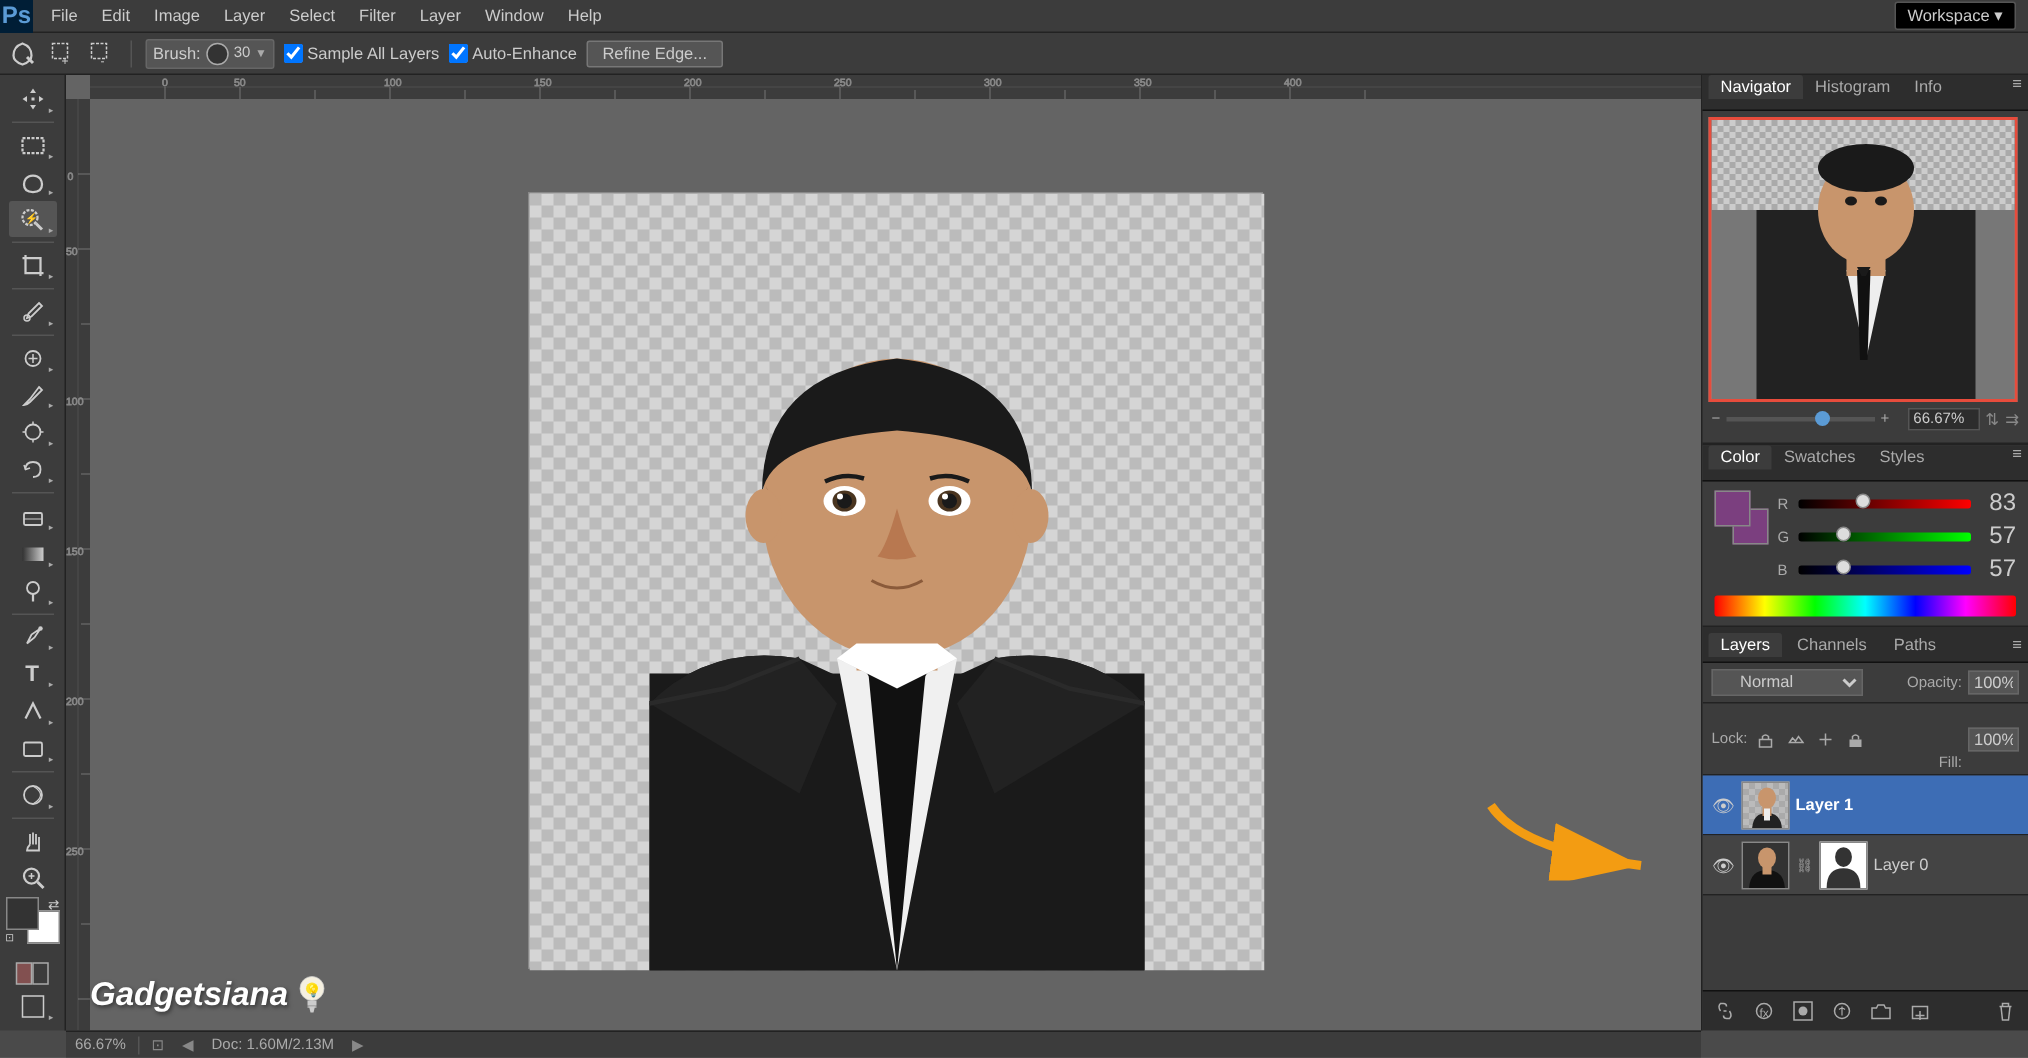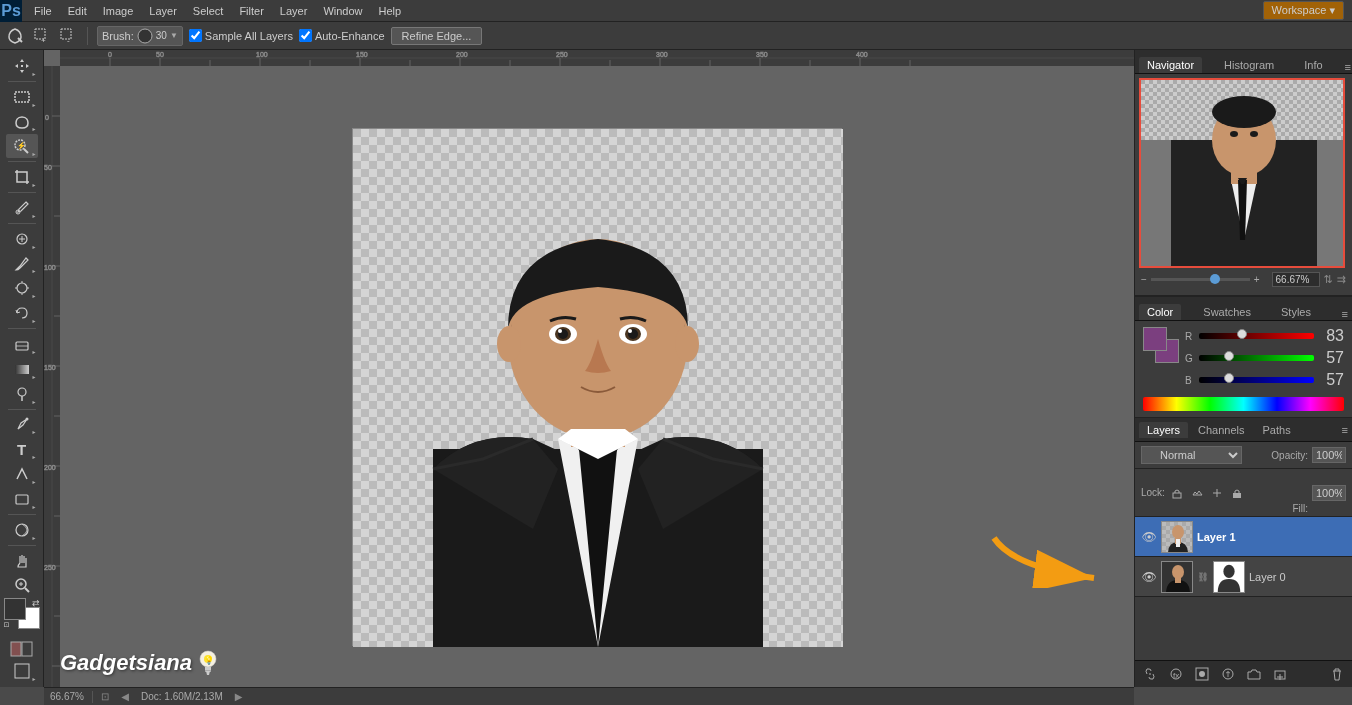--- a/index.html
+++ b/index.html
@@ -78,22 +78,22 @@
 
     
     .quick-mask { width: 28px; height: 20px; display: flex; align-items: center; justify-content: center; cursor: pointer; margin-top: 2px; }
 
     
     #right-panel {
       position: absolute; top: 50px; right: 0; width: 218px; bottom: 18px;
       background: #3c3c3c; border-left: 1px solid #222; display: flex; flex-direction: column;
     }
     .panel-tabs {
-      display: flex; align-items: flex-end; background: #2d2d2d; height: 24px; border-bottom: 1px solid #111;
-      padding: 0 4px; gap: 14px;
+      display: flex; align-items: flex-start; background: #2d2d2d; height: 24px; border-bottom: 1px solid #111;
+      padding: 0 4px; gap: 0;
     }
     .panel-tab {
       padding: 2px 8px; font-size: 11px; color: #aaa; cursor: pointer; border-radius: 2px 2px 0 0;
     }
     .panel-tab.active { color: #fff; background: #3c3c3c; }
     .panel-options-btn { margin-left: auto; cursor: pointer; color: #aaa; }
 
     #navigator-content {
       padding: 4px; position: relative;
     }
@@ -176,21 +176,21 @@
     }
     .status-text { font-size: 10px; color: #aaa; }
     .status-sep { width: 1px; height: 12px; background: #555; }
 
     
     #arrow-annotation {
       position: absolute; bottom: 120px; right: 230px; z-index: 200;
       pointer-events: none;
     }
     .workspace-btn {
-      position: absolute; right: 14px; top: 4px; background: #a16207; border: 1px solid #555;
+      position: absolute; right: 14px; top: 4px; background: #000000; border: 1px solid #555;
       color: #ccc; font-size: 11px; padding: 2px 8px; cursor: pointer; border-radius: 2px;
       display: flex; align-items: center; gap: 4px; white-space: nowrap;
     }
     
     
     #watermark {
       position: absolute; bottom: 28px; left: 60px; z-index: 10; pointer-events: none;
       display: flex; align-items: center; gap: 4px;
     }
     .watermark-text { font-size: 22px; font-weight: bold; color: white; font-style: italic; text-shadow: 1px 1px 3px rgba(0,0,0,0.5); }

